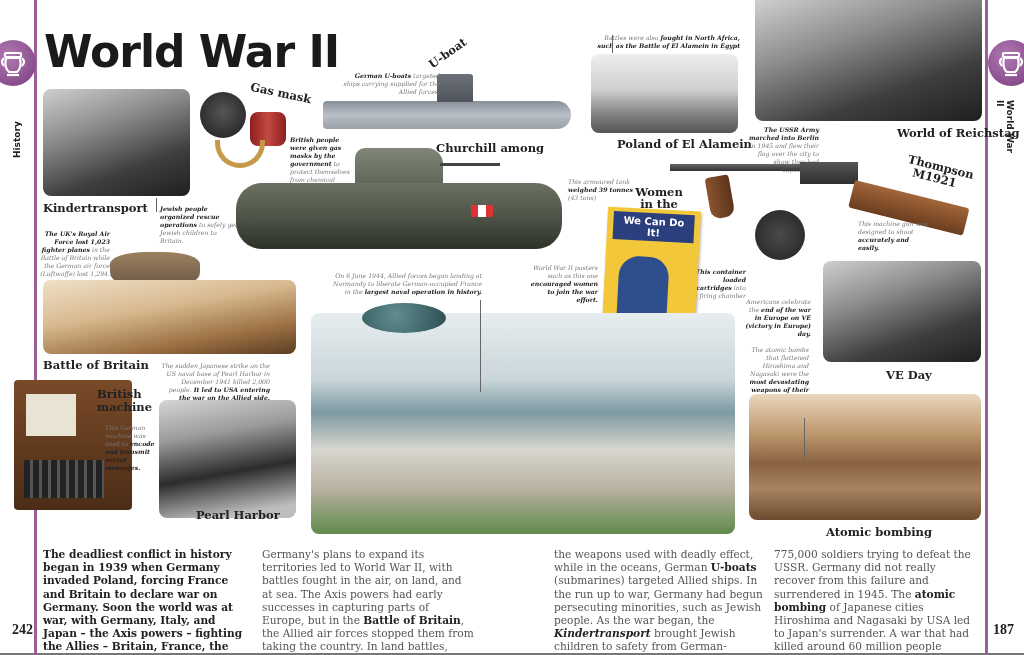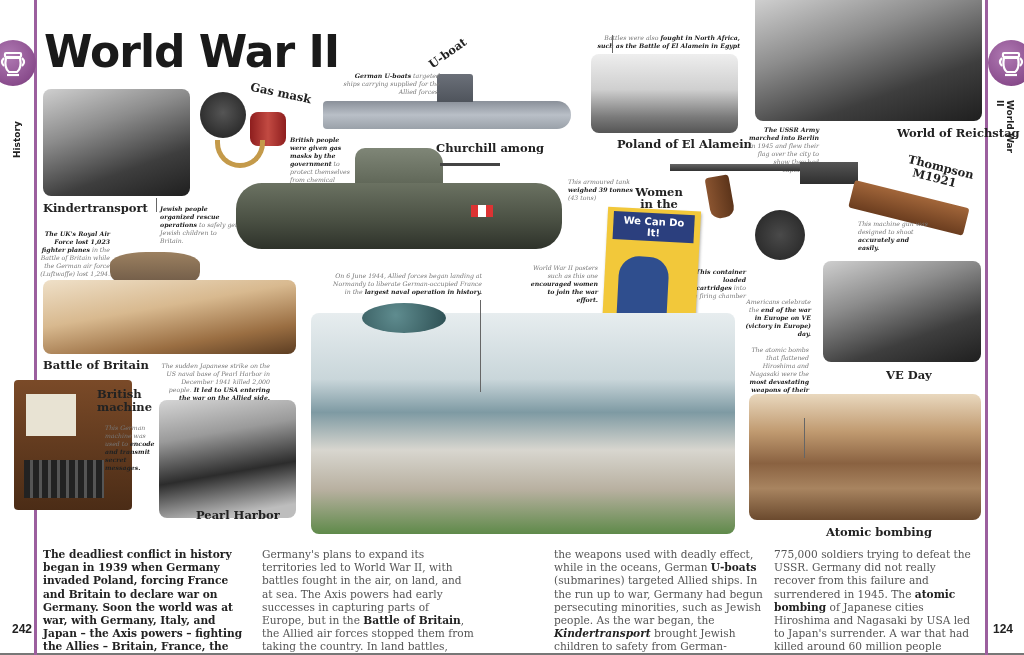--- a/index.html
+++ b/index.html
@@ -19,21 +19,21 @@
   .bw { background: linear-gradient(160deg, #cfcfcf 0%, #8c8c8c 35%, #3e3e3e 70%, #1f1f1f 100%); }
   .sepia { background: linear-gradient(170deg, #efe0c8 0%, #d8b98f 40%, #9a6e42 75%, #5c3d22 100%); }
   .cap { font-family: "DejaVu Serif", serif; font-weight: bold; font-size: 11.5px; color: #222; }
   .note { font-family: "DejaVu Serif", serif; font-style: italic; font-size: 6.2px; line-height: 8px; color: #777; }
   .note b { color: #222; }
   .r { text-align: right; }
   .leader { background: #666; }
   .body-col { font-size: 10.6px; line-height: 13.2px; color: #555; }
   .body-col b { color: #222; }
   .body-lead { font-size: 10.6px; line-height: 13.2px; color: #222; font-weight: bold; }
-  .pageno { font-family: Liberation Sans, sans-serif; font-size: 12px; font-weight: bold; color: #222; }
+  .pageno { font-family: Liberation Serif, serif; font-size: 14px; font-weight: bold; color: #222; }
 </style>
 </head>
 <body>
 
 <div class="spread">
 
   <div class="abs rule-left"></div>
   <div class="abs rule-right"></div>
 
   <div class="abs badge" style="left:-10px; top:40px;">
@@ -141,14 +141,14 @@
   <div class="abs leader" style="left:480px; top:300px; width:1px; height:92px;"></div>
   <div class="abs leader" style="left:612px; top:35px; width:1px; height:18px;"></div>
   <div class="abs leader" style="left:804px; top:418px; width:1px; height:40px;"></div>
 
   <p class="abs body-lead" style="left:43px; top:548px; width:210px;">The deadliest conflict in history began in 1939 when Germany invaded Poland, forcing France and Britain to declare war on Germany. Soon the world was at war, with Germany, Italy, and Japan – the Axis powers – fighting the Allies – Britain, France, the Soviet Union (USSR), and USA.</p>
   <p class="abs body-col" style="left:262px; top:548px; width:212px;">Germany's plans to expand its territories led to World War II, with battles fought in the air, on land, and at sea. The Axis powers had early successes in capturing parts of Europe, but in the <b>Battle of Britain</b>, the Allied air forces stopped them from taking the country. In land battles, <b>Thompson M1921</b> guns and  were among</p>
   <p class="abs body-col" style="left:554px; top:548px; width:212px;">the weapons used with deadly effect, while in the oceans, German <b>U-boats</b> (submarines) targeted Allied ships. In the run up to war, Germany had begun persecuting minorities, such as Jewish people. As the war began, the <b style="font-style: italic;">Kindertransport</b> brought Jewish children to safety from German-occupied countries. The Axis powers lost about</p>
   <p class="abs body-col" style="left:774px; top:548px; width:206px;">775,000 soldiers trying to defeat the USSR. Germany did not really recover from this failure and surrendered in 1945. The <b>atomic bombing</b> of Japanese cities Hiroshima and Nagasaki by USA led to Japan's surrender. A war that had killed around 60 million people worldwide was over.</p>
 
   <div class="abs pageno" style="left:12px; top:622px;">242</div>
-  <div class="abs pageno" style="left:993px; top:622px;">124</div>
+  <div class="abs pageno" style="left:993px; top:622px;">187</div>
 </div>
 
 </body></html>

